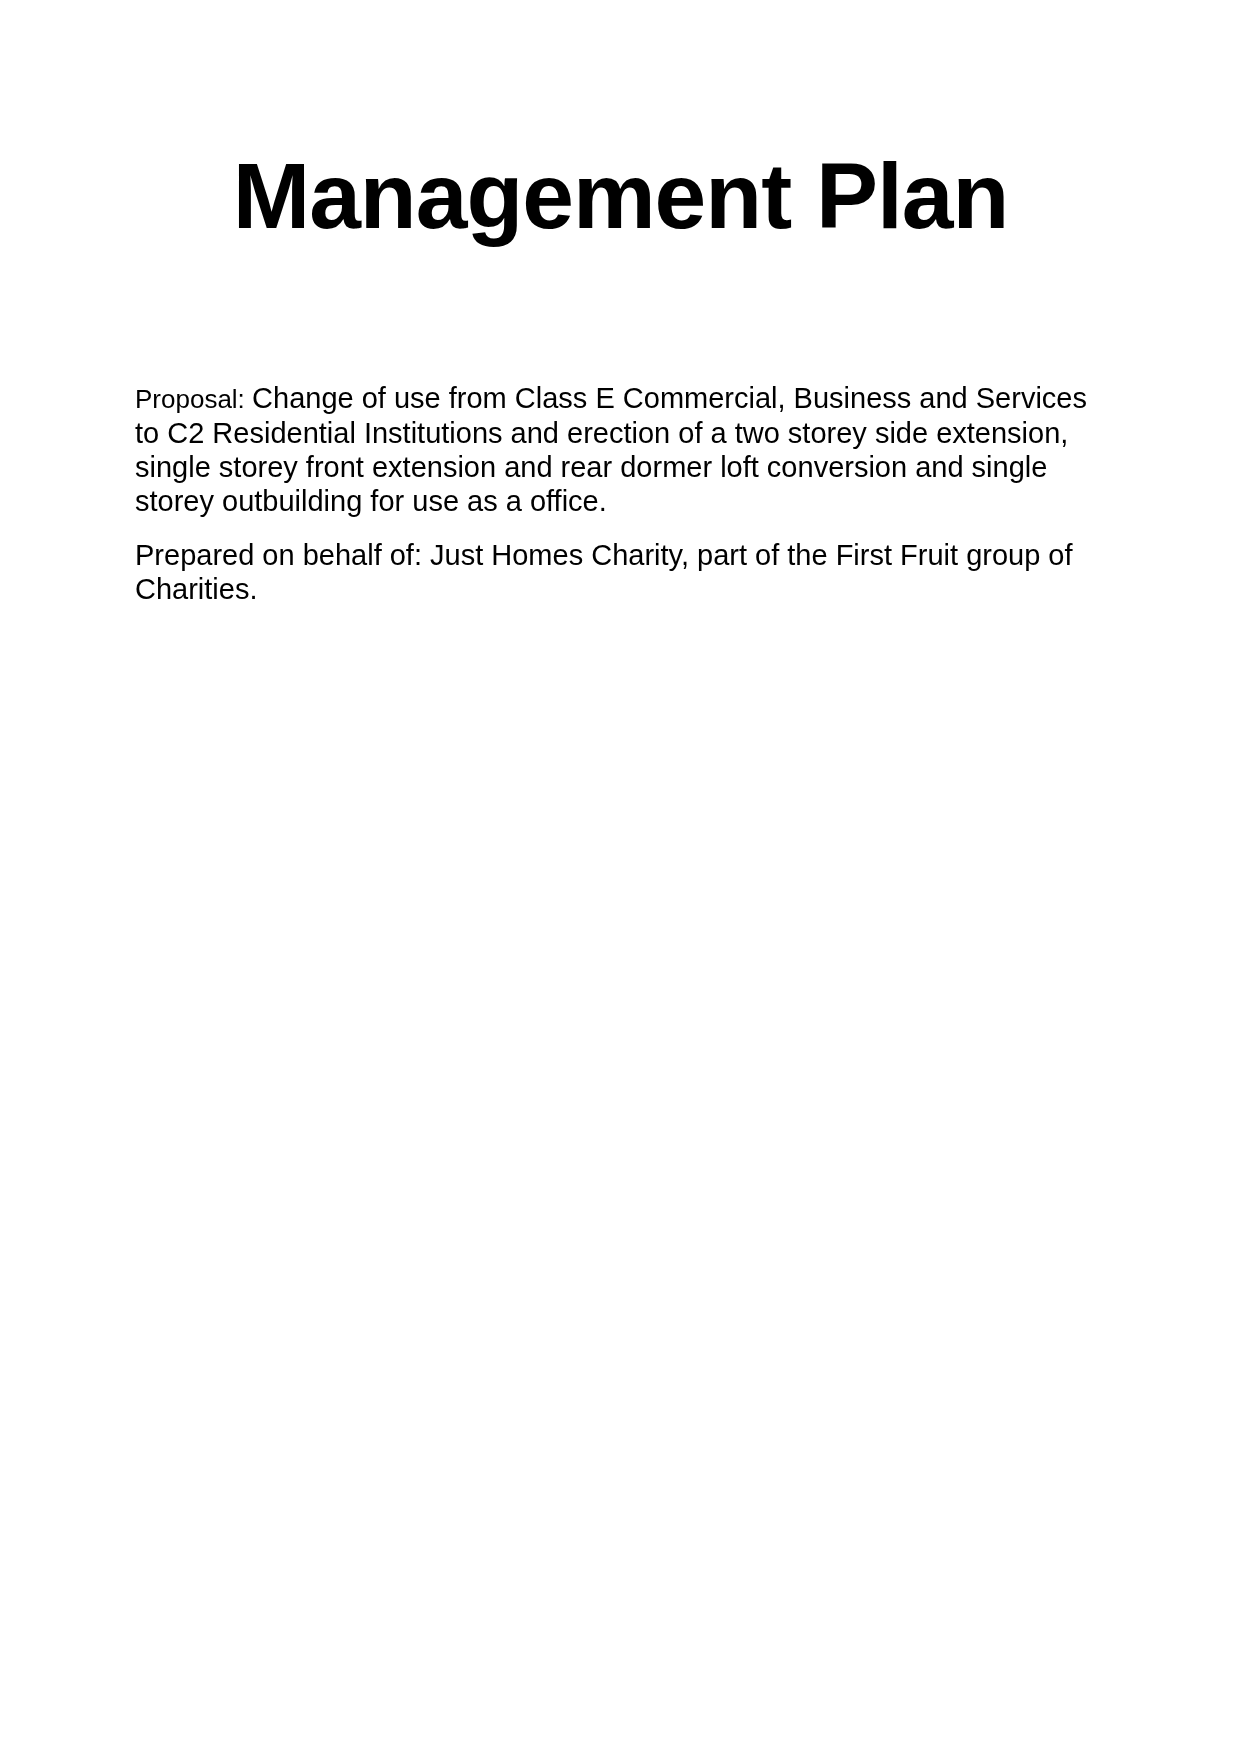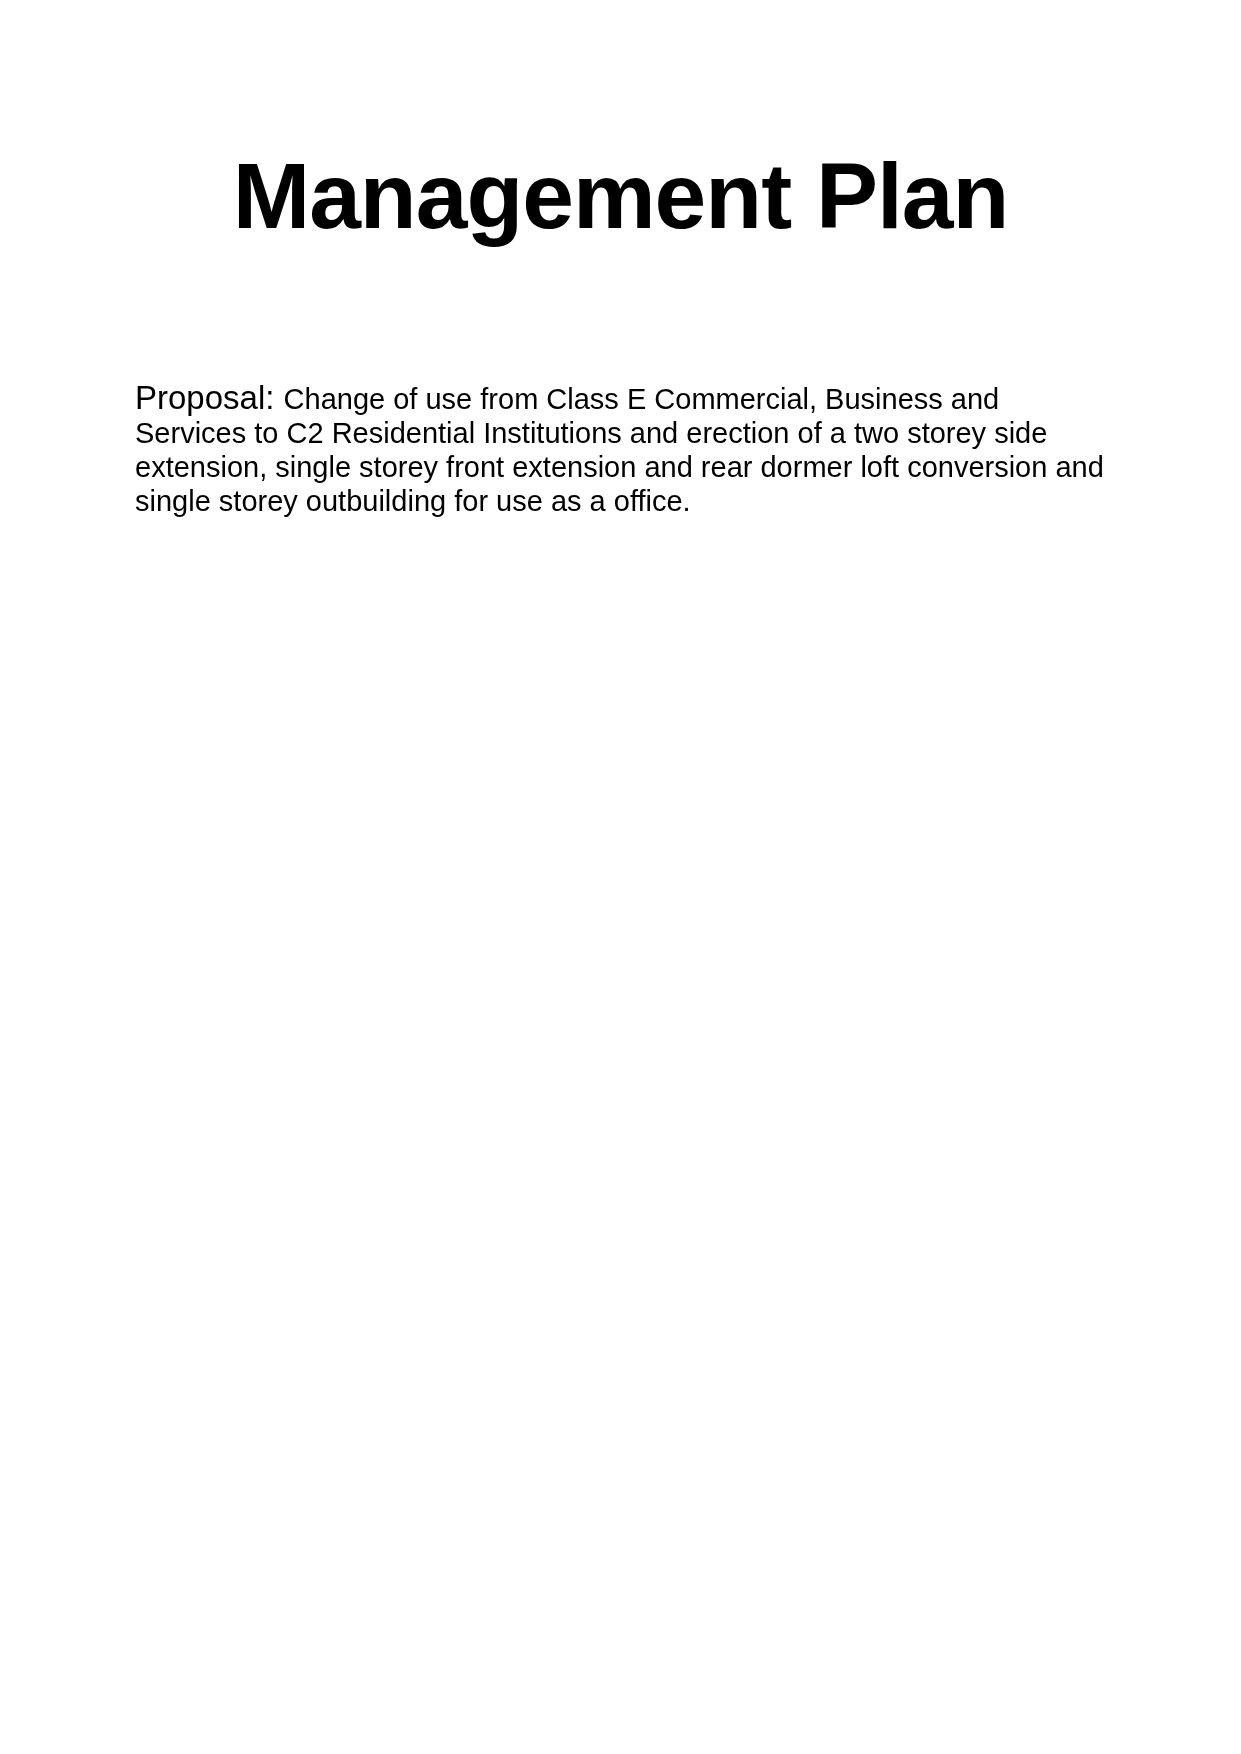--- a/index.html
+++ b/index.html
@@ -32,27 +32,28 @@
     max-width: 975px;
     box-sizing: content-box;
   }
   .para {
     margin: 0 0 20px 0;
     font-size: 29px;
     line-height: 34px;
     color: #000000;
   }
   .para .lead-in {
-    font-size: 33px;
+    font-size: 26px;
   }
 </style>
 </head>
 <body>
 
 <div class="page">
   <h1 class="doc-title">Management Plan</h1>
 
   <div class="doc-body">
     <p class="para"><span class="lead-in">Proposal: </span><span>Change of use from Class E Commercial, Business and Services to C2 Residential Institutions and erection of a two storey side extension, single storey front extension and rear dormer loft conversion and single storey outbuilding for use as a office.</span></p>
 
 
+    <p class="para">Prepared on behalf of: Just Homes Charity, part of the First Fruit group of Charities.</p>
   </div>
 </div>
 
 </body></html>

